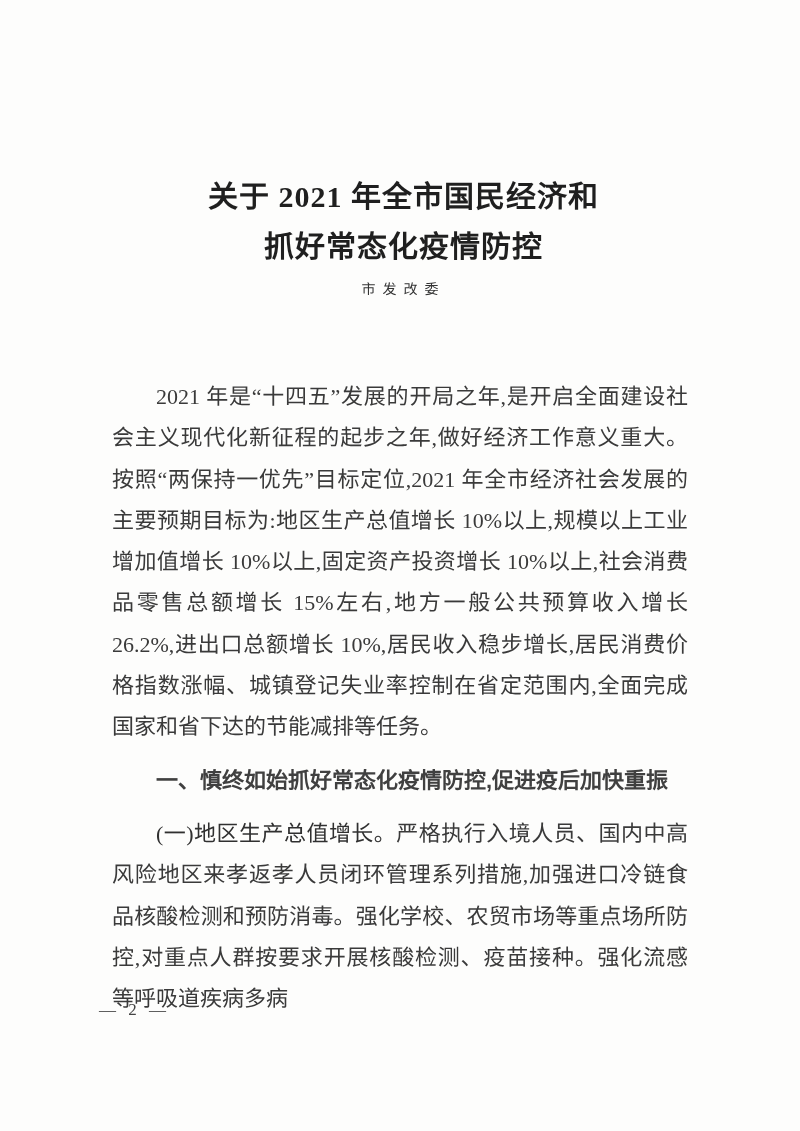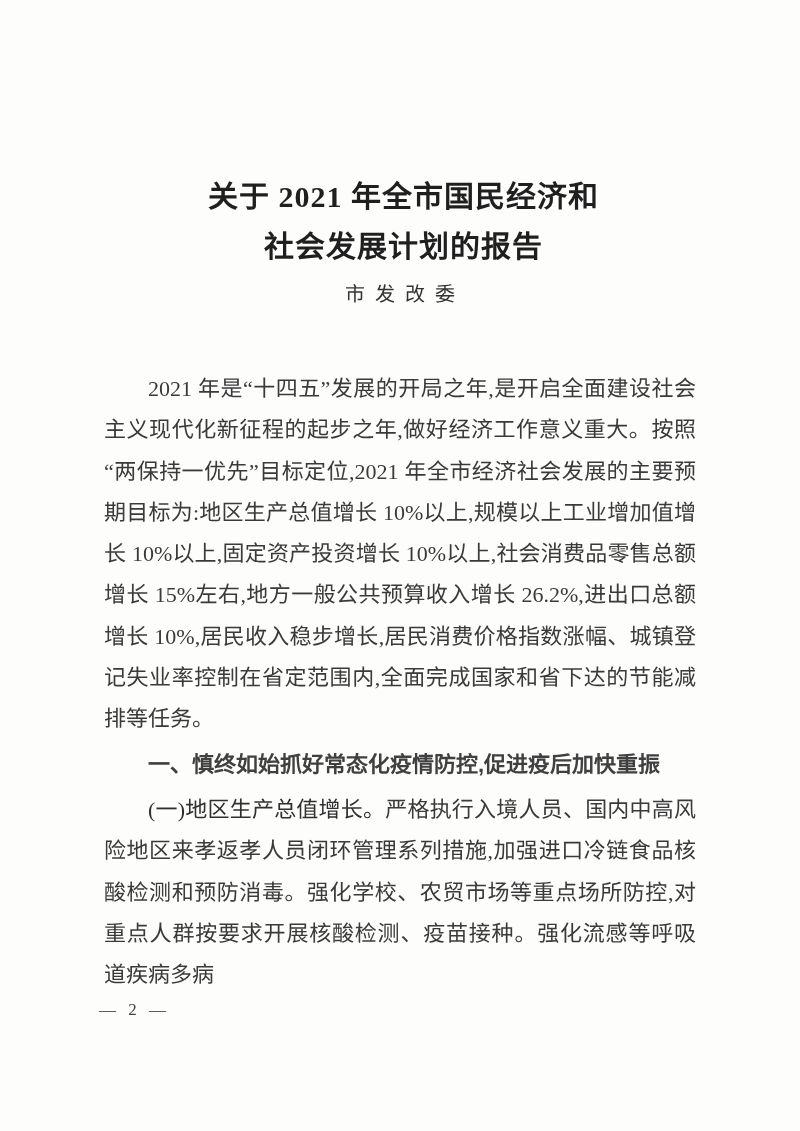--- a/index.html
+++ b/index.html
@@ -29,38 +29,38 @@
     color: #1f1f1f;
     letter-spacing: 1px;
   }
   .title-line { display: block; margin-left: 7px; }
   .doc-author {
     position: absolute;
     top: 278px;
     left: 0;
     width: 100%;
     text-align: center;
-    font-size: 20px;
+    font-size: 14px;
     color: #333333;
     letter-spacing: 0.5em;
     padding-left: 0.5em;
     box-sizing: border-box;
   }
   .doc-body {
     position: absolute;
     top: 364px;
     left: 100px;
     width: 600px;
     font-size: 22px;
     line-height: 41.3px;
     text-align: justify;
     text-align-last: left;
   }
   .para {
-    margin: 4px;
+    margin: 12px;
     text-indent: 2em;
   }
   .para.section-heading {
     font-family: "Liberation Sans", "DejaVu Sans", sans-serif;
     font-weight: 700;
     font-size: 22px;
     color: #404040;
   }
   .lead-kaiti {
     color: #303030;
@@ -75,21 +75,21 @@
     letter-spacing: 4px;
   }
 </style>
 </head>
 <body>
 
 <div class="page">
 
   <h1 class="doc-title">
     <span class="title-line">关于 2021 年全市国民经济和</span>
-    <span class="title-line">社会发展计划的报告</span>
+    <span class="title-line">抓好常态化疫情防控</span>
   </h1>
 
   <div class="doc-author">市发改委</div>
 
   <div class="doc-body">
     <p class="para">2021 年是“十四五”发展的开局之年,是开启全面建设社会主义现代化新征程的起步之年,做好经济工作意义重大。按照“两保持一优先”目标定位,2021 年全市经济社会发展的主要预期目标为:地区生产总值增长 10%以上,规模以上工业增加值增长 10%以上,固定资产投资增长 10%以上,社会消费品零售总额增长 15%左右,地方一般公共预算收入增长 26.2%,进出口总额增长 10%,居民收入稳步增长,居民消费价格指数涨幅、城镇登记失业率控制在省定范围内,全面完成国家和省下达的节能减排等任务。</p>
     <p class="para section-heading">一、慎终如始抓好常态化疫情防控,促进疫后加快重振</p>
     <p class="para"><span class="lead-kaiti">(一)地区生产总值增长。</span><span>严格执行入境人员、国内中高风险地区来孝返孝人员闭环管理系列措施,加强进口冷链食品核酸检测和预防消毒。强化学校、农贸市场等重点场所防控,对重点人群按要求开展核酸检测、疫苗接种。强化流感等呼吸道疾病多病</span></p>
   </div>
 

